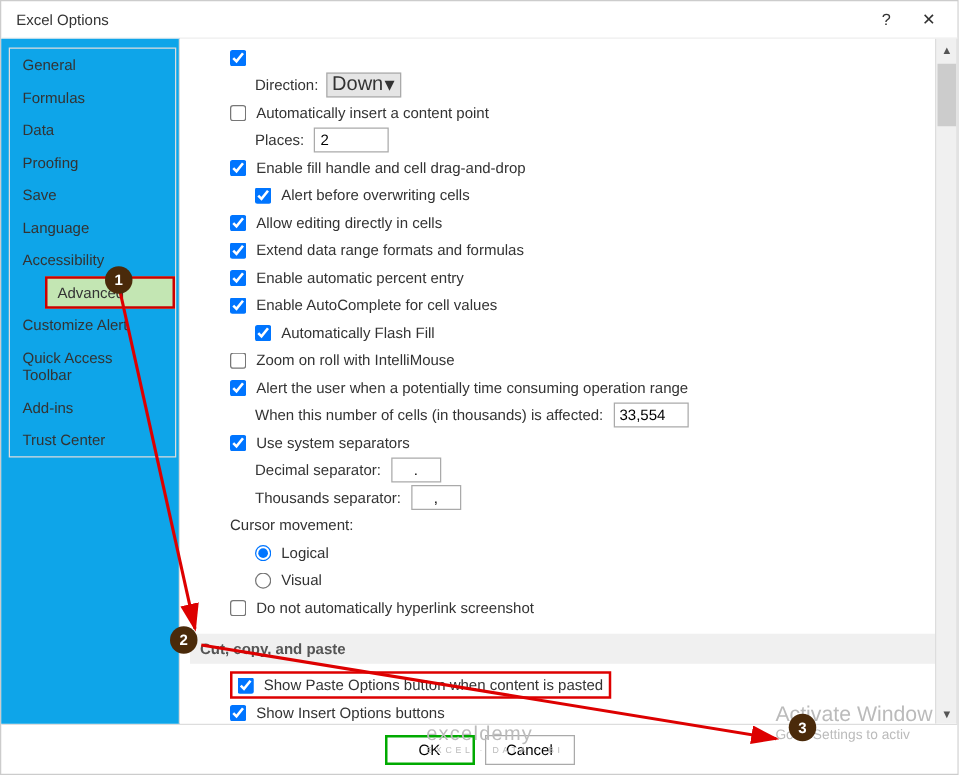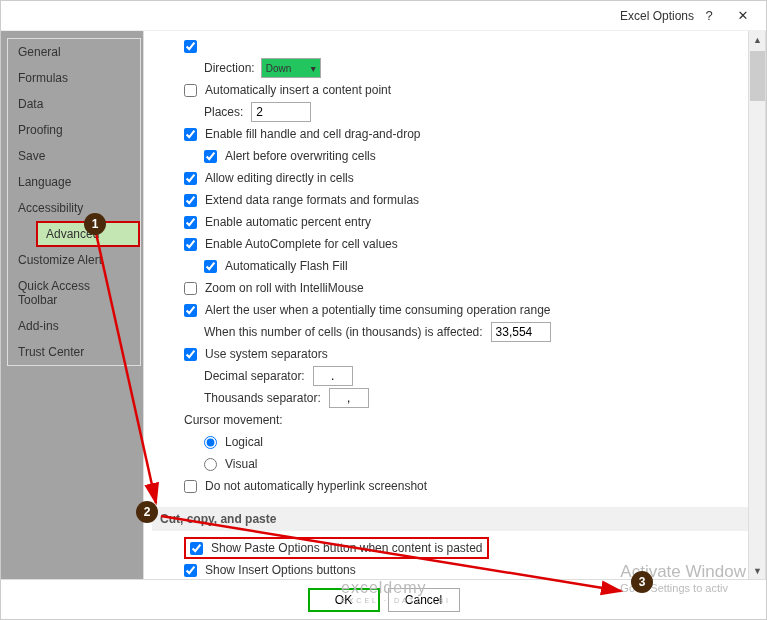--- a/index.html
+++ b/index.html
@@ -1,40 +1,40 @@
 <!DOCTYPE html>
 <html><head>
 <meta charset="utf-8">
 <style>
   * { box-sizing: border-box; margin: 0; padding: 0; font-family: "Segoe UI", Arial, sans-serif; }
   body { background: #fff; width: 767px; height: 620px; overflow: hidden; position: relative; }
   .dialog { position: absolute; top: 0; left: 0; width: 767px; height: 620px; border: 1px solid #ccc; background: #fff; }
-  .titlebar { height: 30px; display: flex; align-items: center; justify-content: flex-end; padding: 0 8px 0 12px; border-bottom: 1px solid #eee; }
+  .titlebar { height: 30px; display: flex; align-items: center; justify-content: space-between; padding: 0 8px 0 12px; border-bottom: 1px solid #eee; }
   .titlebar .title { font-size: 12px; color: #333; }
   .titlebar .controls { display: flex; gap: 4px; }
   .titlebar .controls .btn { width: 30px; height: 24px; display: flex; align-items: center; justify-content: center; font-size: 13px; color: #333; cursor: pointer; }
   .body { display: flex; height: 548px; }
-  .sidebar { width: 143px; background: #a3a3a3; border-right: 1px solid #ddd; padding-top: 5px; position: relative; }
+  .sidebar { width: 143px; background: #0ea5e9; border-right: 1px solid #ddd; padding-top: 5px; position: relative; }
   .sidebar-inner { border: 1px solid #ddd; margin: 2px 2px 0 6px; }
   .sidebar-item { padding: 6px 10px; font-size: 12px; color: #333; cursor: pointer; }
   .sidebar-item[data-active="true"] { background: #c3e6b3; border: 2px solid #c00; padding: 4px 8px; margin-left: 28px; }
   .main { flex: 1; position: relative; overflow: hidden; border-right: 1px solid #ddd; }
   .main-inner { position: absolute; top: 0; left: 0; right: 17px; bottom: 0; overflow: hidden; padding: 4px 0 0 8px; }
   .scrollbar { position: absolute; right: 0; top: 0; width: 17px; height: 100%; background: #f0f0f0; border-left: 1px solid #ddd; }
   .scrollbar .up, .scrollbar .down { position: absolute; width: 15px; height: 15px; left: 1px; display: flex; align-items: center; justify-content: center; font-size: 9px; color: #555; }
   .scrollbar .up { top: 1px; }
   .scrollbar .down { bottom: 1px; }
   .scrollbar .thumb { position: absolute; left: 1px; top: 20px; width: 15px; height: 50px; background: #ccc; }
   .row { display: flex; align-items: center; min-height: 22px; font-size: 12px; color: #333; }
   .chk { width: 13px; height: 13px; margin-right: 8px; }
   .ind1 { margin-left: 32px; }
   .ind2 { margin-left: 52px; }
   .num-input { width: 60px; height: 20px; border: 1px solid #aaa; font-size: 12px; padding: 0 4px; margin-left: 8px; }
   .sep-input { width: 40px; height: 20px; border: 1px solid #aaa; font-size: 12px; padding: 0 4px; margin-left: 8px; text-align: center; }
-  .select { width: 60px; height: 20px; border: 1px solid #aaa; font-size: 10px; padding: 0 4px; margin-left: 6px; background: #22c55e; display: flex; align-items: center; justify-content: space-between; }
+  .select { width: 60px; height: 20px; border: 1px solid #aaa; font-size: 16px; padding: 0 4px; margin-left: 6px; background: #e5e5e5; display: flex; align-items: center; justify-content: space-between; }
   .radio { width: 13px; height: 13px; margin-right: 8px; }
   .section-header { font-size: 12px; font-weight: bold; color: #555; background: #f0f0f0; padding: 5px 8px; margin: 10px 0 6px 0; }
   .highlight-box { border: 2px solid #d00; padding: 2px 4px; display: inline-flex; align-items: center; }
   .footer { height: 40px; display: flex; align-items: center; justify-content: center; gap: 8px; padding: 0 14px; border-top: 1px solid #ddd; }
   .btn-footer { width: 72px; height: 24px; font-size: 12px; border: 1px solid #aaa; background: #fff; cursor: pointer; }
   .btn-footer.ok { border: 2px solid #0a0; }
   .callout { position: absolute; width: 22px; height: 22px; border-radius: 50%; background: #4a2a0a; color: #fff; font-size: 12px; font-weight: bold; display: flex; align-items: center; justify-content: center; z-index: 100; }
   .arrow-svg { position: absolute; top: 0; left: 0; pointer-events: none; z-index: 50; }
   .watermark { position: absolute; right: 20px; bottom: 25px; color: #bbb; font-size: 17px; z-index: 5; text-align:left; pointer-events:none;}
   .watermark small { font-size: 11px; display: block; }

